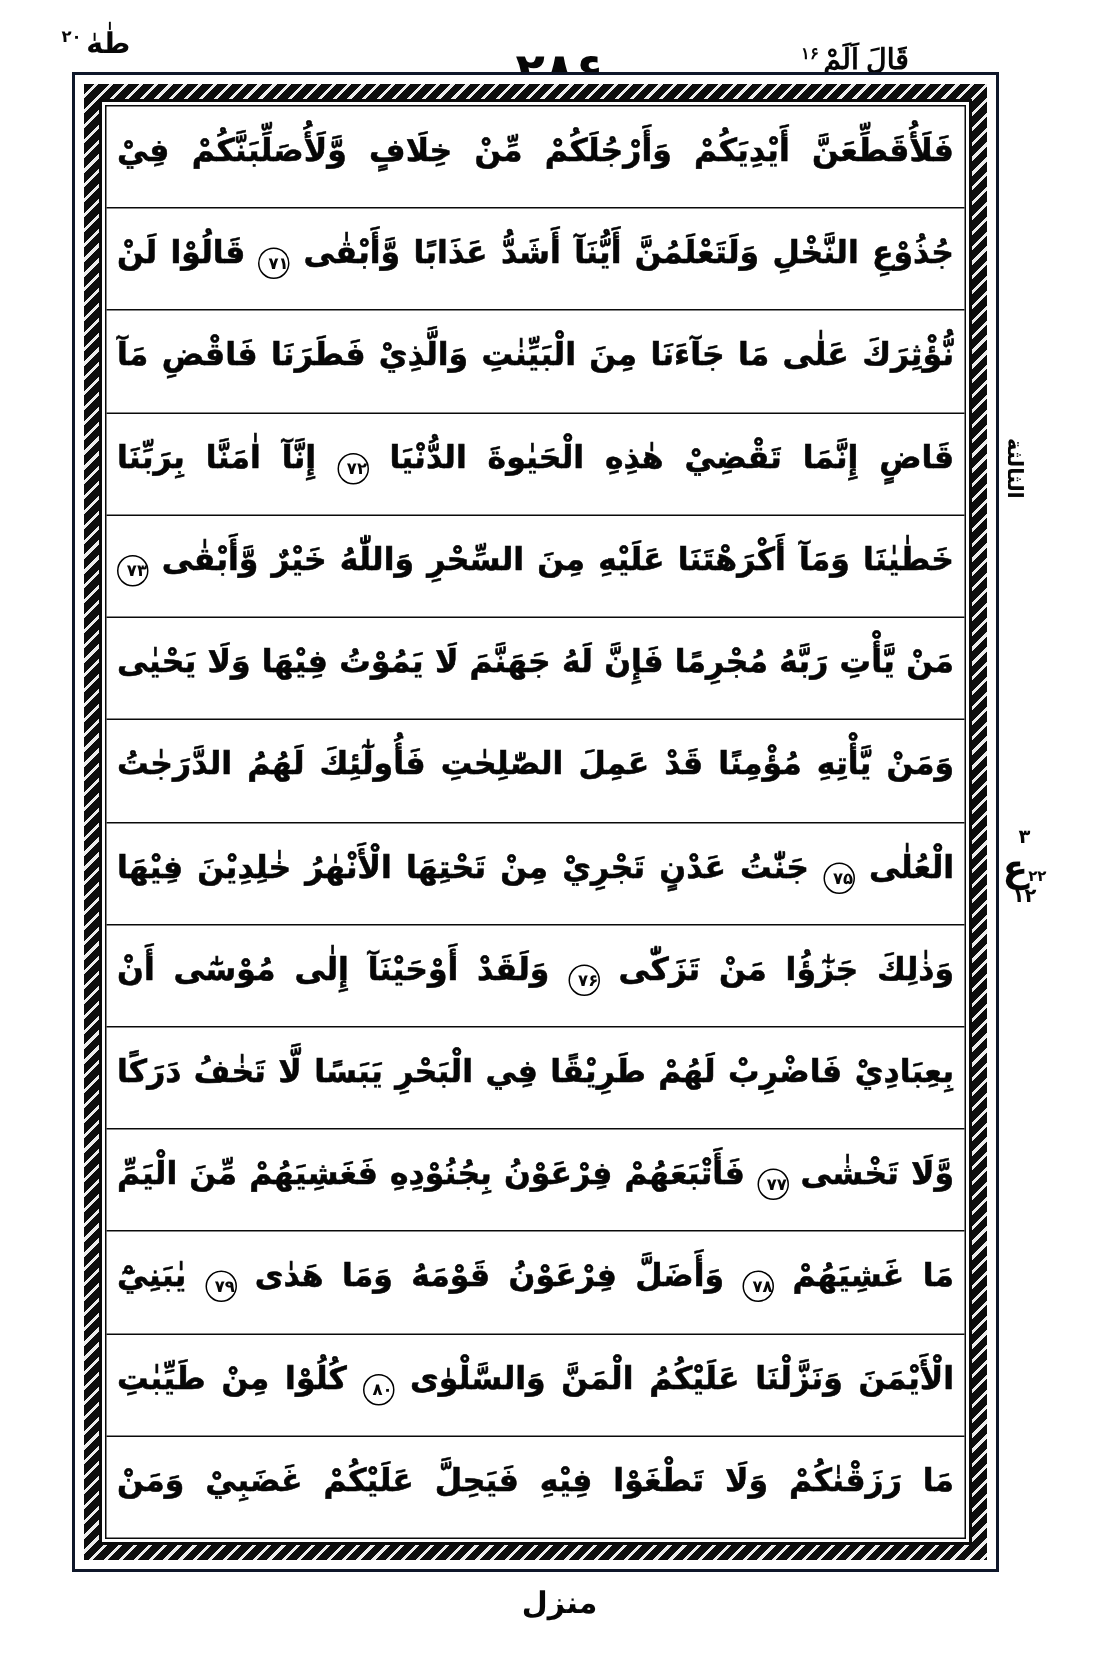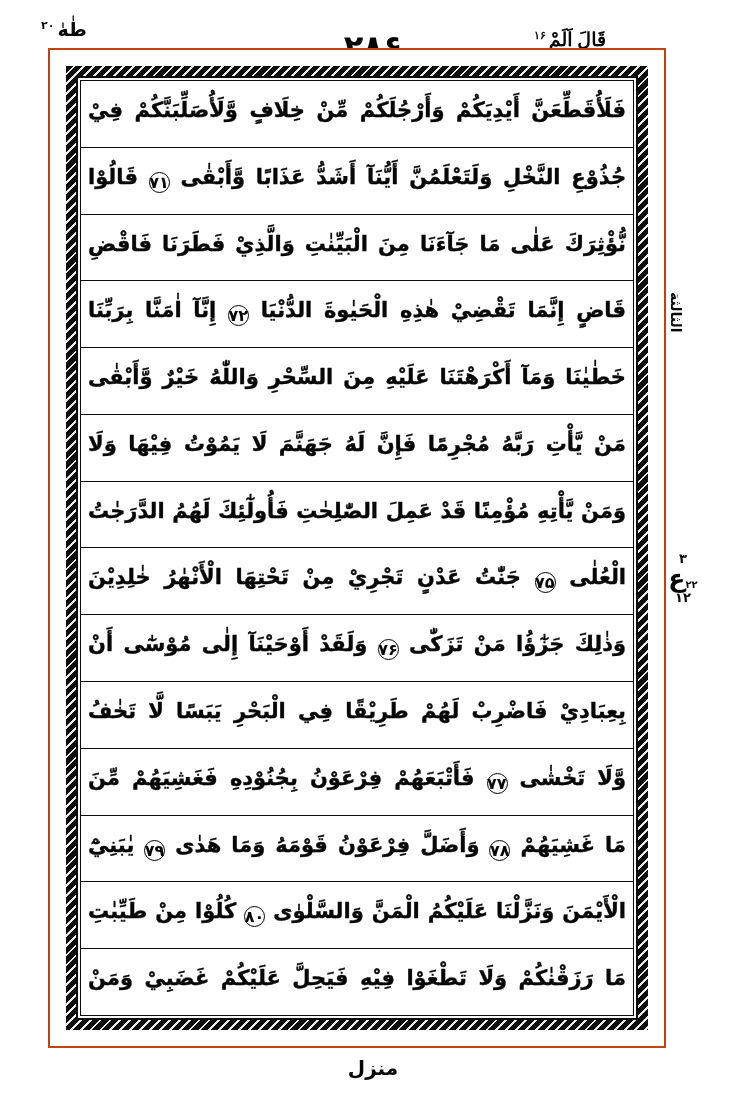--- a/index.html
+++ b/index.html
@@ -13,21 +13,21 @@
   }
   
   .hdr{position:absolute;direction:rtl;font-weight:bold;white-space:nowrap;}
   .hdr-juz{top:28px;right:140px;font-size:19px;font-family:Liberation Serif, serif;}
   .hdr-page{top:12px;left:50%;transform:translateX(-50%);font-size:32px;letter-spacing:2px;margin-top:16px;}
   .hdr-surah{top:18px;left:38px;font-size:19px;}
   .hdr .small-num{font-size:11px;vertical-align:super;margin:0 3px;font-weight:bold;}
   
   .frame{
     position:absolute;left:48px;top:48px;width:618px;height:1000px;
-    box-sizing:border-box;border:2px solid #c2410c;padding:16px;background:#fff;
+    box-sizing:border-box;border:2px solid #0f172a;padding:6px;background:#fff;
   }
   .band{
     box-sizing:border-box;width:100%;height:100%;padding:10px;
     background:#0d0d0d;
     background-image:repeating-linear-gradient(135deg,rgba(255,255,255,0) 0 5px,rgba(255,255,255,.92) 5px 7px);
   }
   .inner{
     box-sizing:border-box;width:100%;height:100%;
     background:#fff;border:2px solid #0a0a0a;padding:2px;
   }
@@ -47,21 +47,21 @@
     font-size:21px;
     font-weight:bold;
     line-height:59px;
     overflow:hidden;
     -webkit-text-stroke:.35px #000;
   }
   .text-row:not(:last-child){border-bottom:1.5px solid #0a0a0a;}
   .ayah{
     display:inline-block;width:21px;height:21px;line-height:19px;
     box-sizing:border-box;border:1.5px solid #000;border-radius:50%;
-    font-size:16px;text-align:left;vertical-align:-4px;
+    font-size:11px;text-align:left;vertical-align:-4px;
     -webkit-text-stroke:0;font-weight:bold;
   }
   
   .margin-note{
     position:absolute;left:668px;top:292px;
     writing-mode:vertical-rl;
     font-size:14px;font-weight:bold;direction:rtl;white-space:nowrap;
   }
   .ruku{
     position:absolute;left:662px;top:552px;width:42px;

